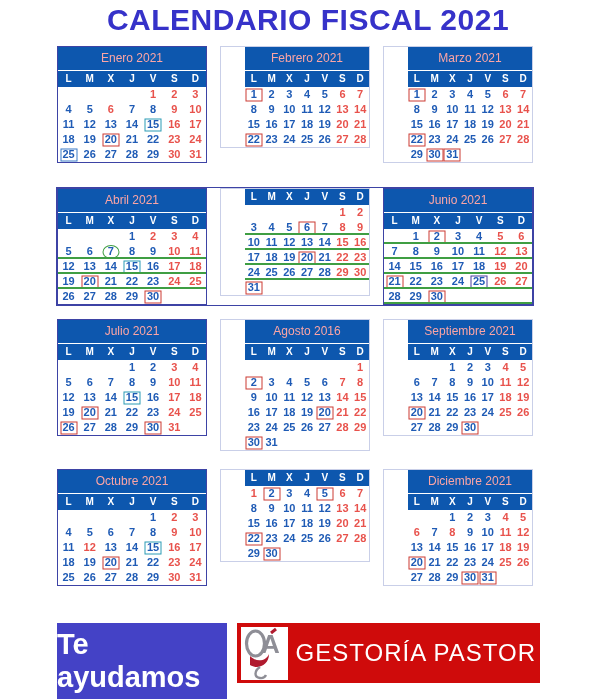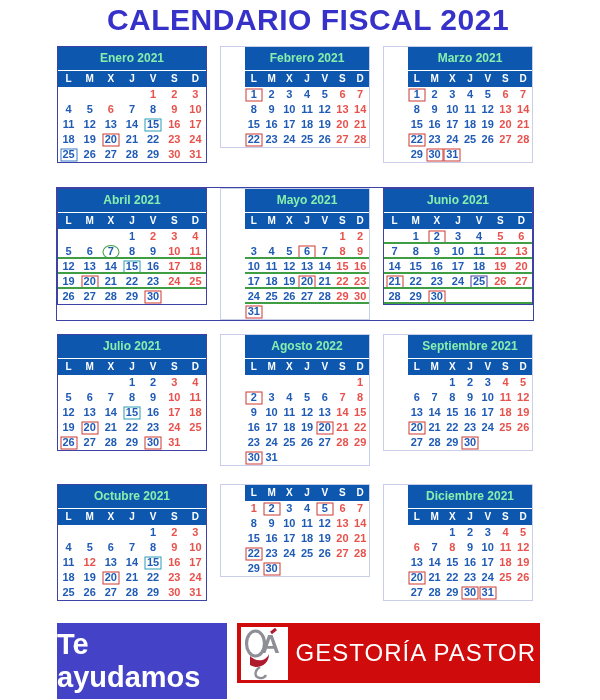--- a/index.html
+++ b/index.html
@@ -13,22 +13,22 @@
   }
   .grid{position:absolute;left:57px;top:46px;width:476px;}
   .month-row{display:flex;justify-content:space-between;align-items:flex-start;margin-bottom:25px;}
   .month-row:nth-child(2){margin-bottom:14px;}
   .month-row:nth-child(3){margin-bottom:18px;}
   .month-row.outlined{outline:1px solid var(--border-strong,#3d43a5);}
   .month{width:150px;box-sizing:border-box;background:#fff;}
   .month.b-strong{border:1px solid var(--border-strong,#3d43a5);}
   .month.b-light{border:1px solid var(--border-light,#c9cfe8);padding-left:24px;}
   .month-header{
-    background:var(--header-bg,#0d57ae);color:#86efac;text-align:center;
-    font-size:12px;font-weight:bold;height:23px;line-height:23px;
+    background:var(--header-bg,#0d57ae);color:#fca5a5;text-align:center;
+    font-size:12px;font-weight:normal;height:23px;line-height:23px;
     border-bottom:1px solid #ffffff;
   }
   .dow-row{display:flex;background:var(--header-bg,#0d57ae);height:16px;}
   .dow{flex:1;color:#fff;font-size:10px;font-weight:bold;text-align:center;line-height:16px;}
   .week{display:flex;height:15px;position:relative;}
   .week.u::after{
     content:"";position:absolute;left:0;right:0;bottom:0;height:1.6px;
     background:var(--annotation-green,#3f9e43);z-index:3;
   }
   .cell{
@@ -282,21 +282,20 @@
           <div class="cell"><span class="num">26</span></div>
           <div class="cell"><span class="num">27</span></div>
           <div class="cell"><span class="num">28</span></div>
           <div class="cell"><span class="num">29</span></div>
           <div class="cell"><span class="mark box-red"></span><span class="num">30</span></div>
           <div class="cell"></div>
           <div class="cell"></div>
         </div>
       </div>
       <div class="month b-light">
-        <div class="month-header">Mayo 2021</div>
         <div class="dow-row">
           <div class="dow">L</div>
           <div class="dow">M</div>
           <div class="dow">X</div>
           <div class="dow">J</div>
           <div class="dow">V</div>
           <div class="dow">S</div>
           <div class="dow">D</div>
         </div>
         <div class="week">
@@ -464,21 +463,21 @@
           <div class="cell"><span class="mark box-red"></span><span class="num">26</span></div>
           <div class="cell"><span class="num">27</span></div>
           <div class="cell"><span class="num">28</span></div>
           <div class="cell"><span class="num">29</span></div>
           <div class="cell"><span class="mark box-red"></span><span class="num">30</span></div>
           <div class="cell red"><span class="num">31</span></div>
           <div class="cell"></div>
         </div>
       </div>
       <div class="month b-light">
-        <div class="month-header">Agosto 2022</div>
+        <div class="month-header">Agosto 2016</div>
         <div class="dow-row">
           <div class="dow">L</div>
           <div class="dow">M</div>
           <div class="dow">X</div>
           <div class="dow">J</div>
           <div class="dow">V</div>
           <div class="dow">S</div>
           <div class="dow">D</div>
         </div>
         <div class="week">

